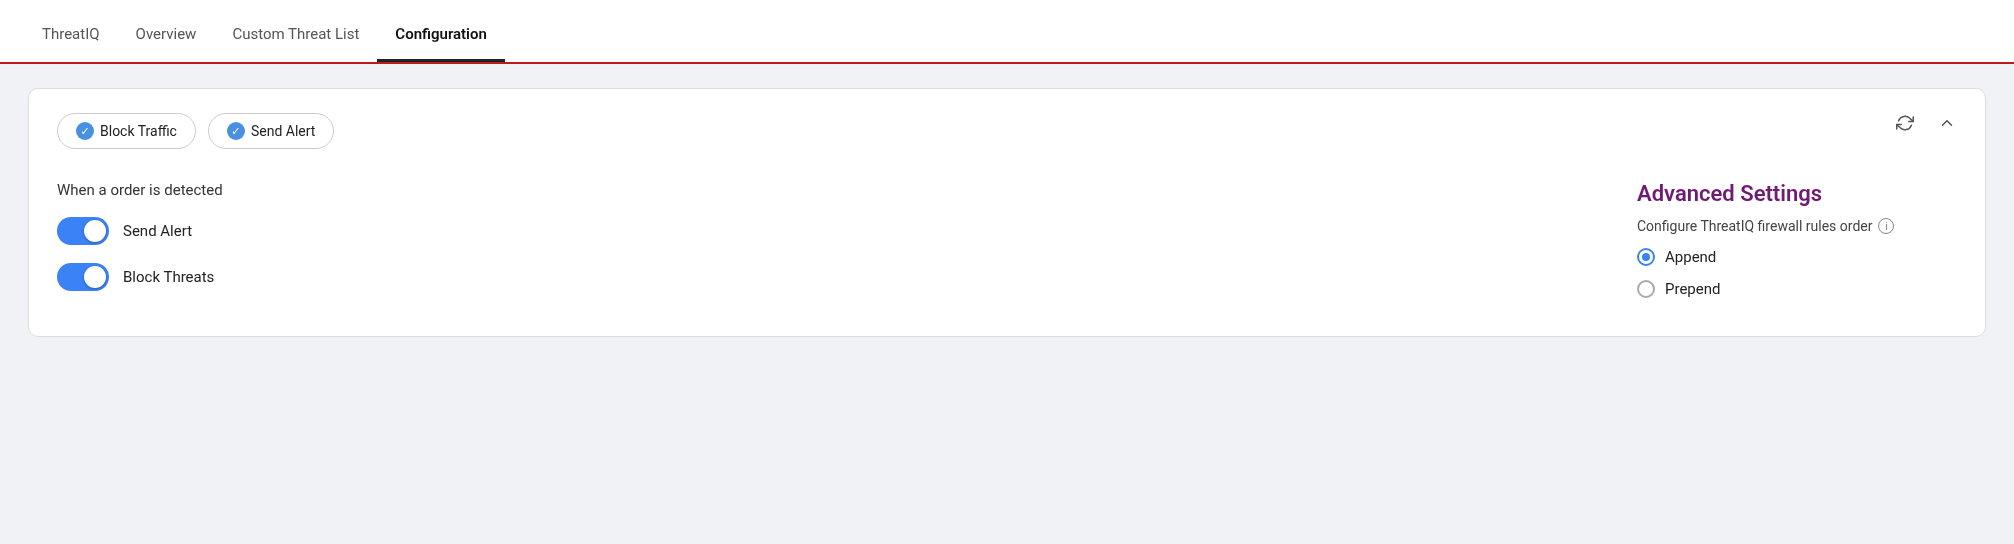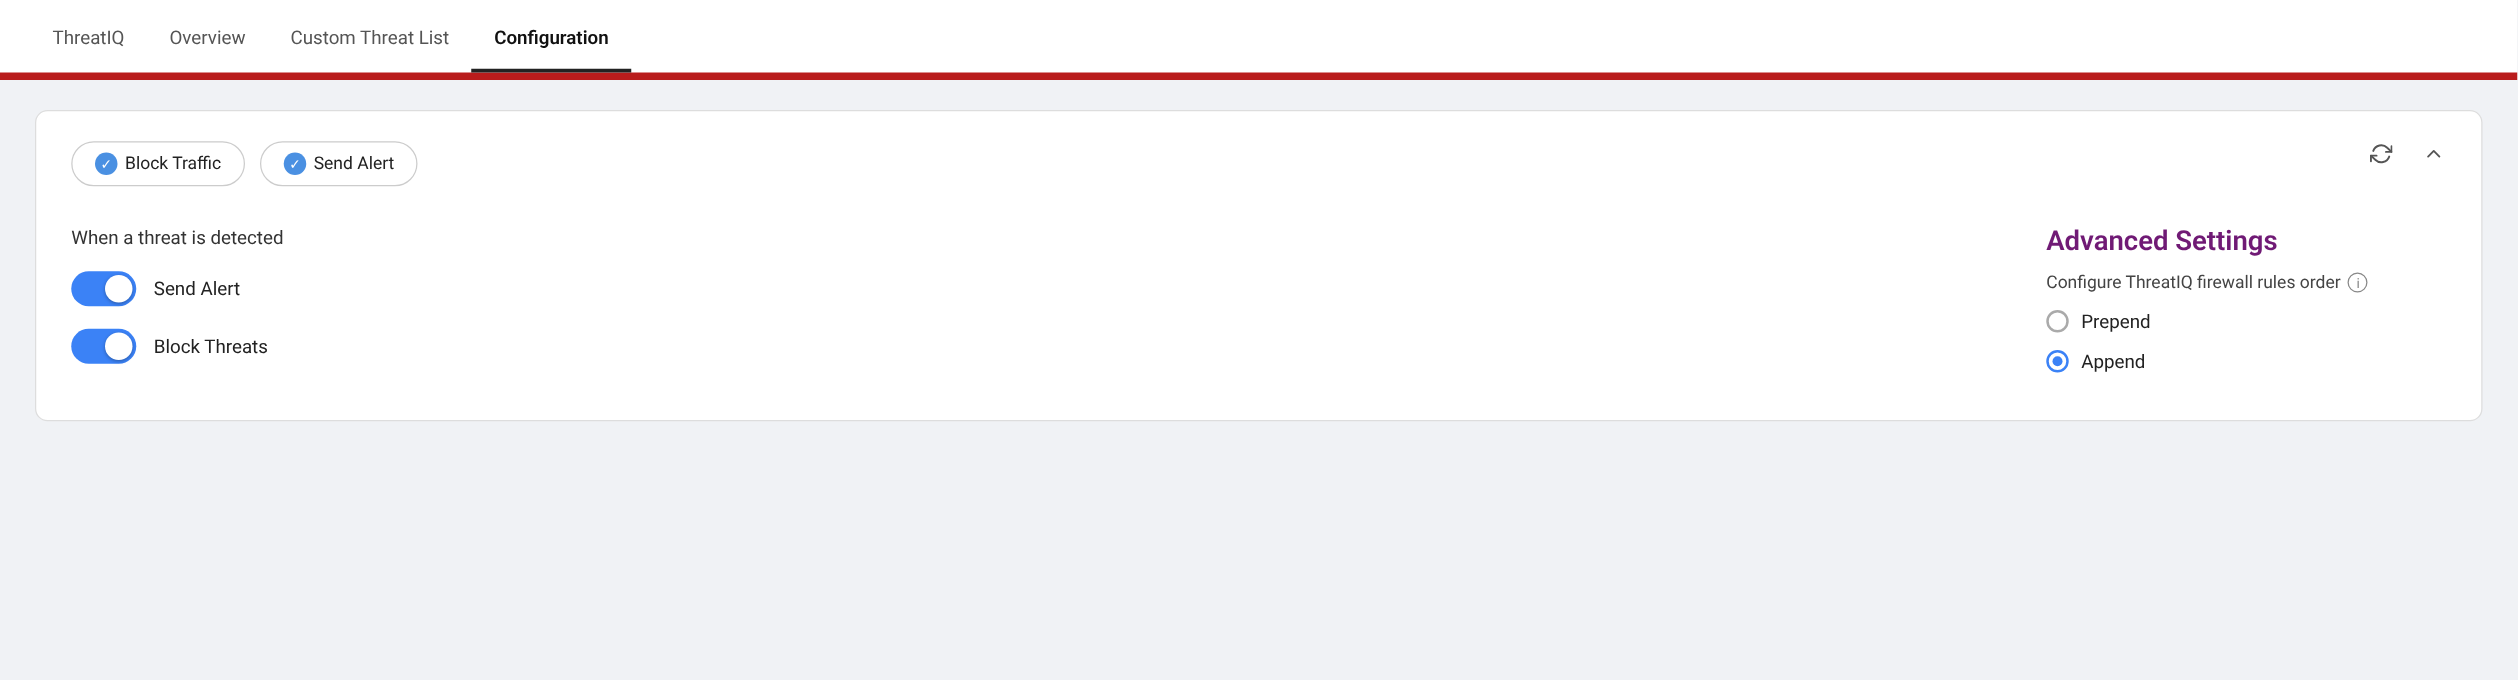--- a/index.html
+++ b/index.html
@@ -6,21 +6,21 @@
     body {
       font-family: -apple-system, BlinkMacSystemFont, 'Segoe UI', Roboto, sans-serif;
       background: #f0f2f5;
       min-height: 544px;
       color: #222;
     }
 
     
     .top-nav {
       background: #fff;
-      border-bottom: 6px solid #b91c1c;
+      border-bottom: 2px solid #b91c1c;
       display: flex;
       align-items: flex-end;
       padding: 0 24px;
       height: 64px;
     }
     .nav-tab {
       padding: 16px 18px;
       font-size: 15px;
       cursor: pointer;
       color: #555;
@@ -285,21 +285,21 @@
       <div class="pill-btn">
         <div class="check-icon">✓</div>
         <span>Send Alert</span>
       </div>
     </div>
 
     <div class="card-body">
 
       <div class="left-section">
 
-        <div class="subsection-label">When a threat is detected</div>
+        <div class="subsection-label">When a order is detected</div>
 
         <div class="toggle-row">
           <div class="toggle-switch">
             <div class="toggle-track on">
               <div class="toggle-knob"></div>
             </div>
           </div>
           <span class="toggle-label">Send Alert</span>
         </div>
 
@@ -314,25 +314,25 @@
       </div>
 
       <div class="right-section">
         <div class="advanced-title">Advanced Settings</div>
         <div class="firewall-label">
           <span>Configure ThreatIQ firewall rules order</span>
           <div class="info-icon">i</div>
         </div>
 
         <div class="radio-row">
+          <div class="radio-circle selected"></div>
+          <span class="radio-label">Append</span>
+        </div>
+
+        <div class="radio-row">
           <div class="radio-circle unselected"></div>
           <span class="radio-label">Prepend</span>
         </div>
-
-        <div class="radio-row">
-          <div class="radio-circle selected"></div>
-          <span class="radio-label">Append</span>
-        </div>
       </div>
     </div>
 
   </div>
 </div>
 
 </body></html>

